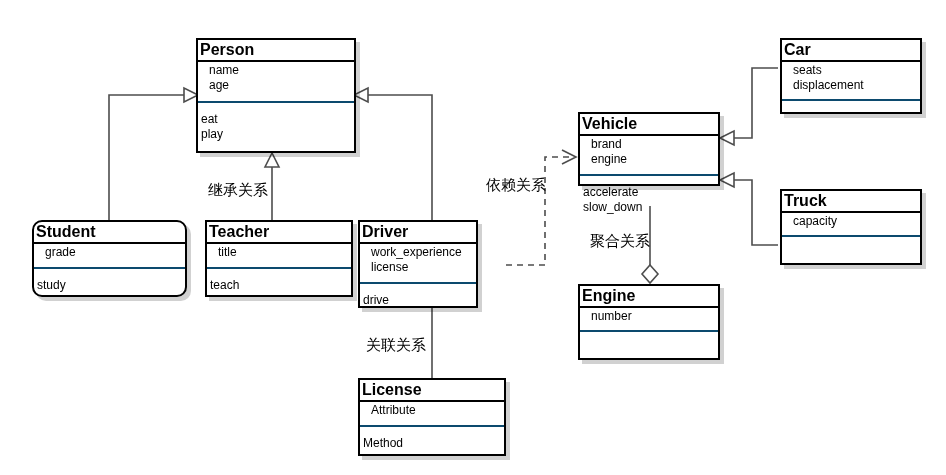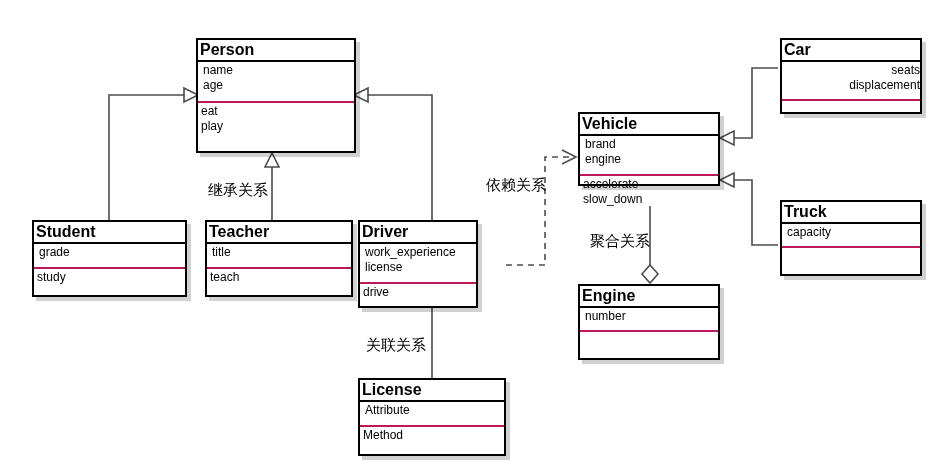--- a/index.html
+++ b/index.html
@@ -31,25 +31,25 @@
     text-align: left;
     font-weight: bold;
     font-size: 16px;
     line-height: 14px;
     padding: 3px 2px 3px 2px;
     border-bottom: 2px solid #000000;
     color: #000000;
     white-space: nowrap;
   }
   .uml-attrs {
-    border-bottom: 2px solid #be185d;
-    padding: 1px 0 2px 5px;
+    border-bottom: 2px solid #0c4a6e;
+    padding: 1px 0 2px 11px;
   }
   .uml-ops {
-    padding: 1px 0 2px 3px;
+    padding: 9px 0 2px 3px;
   }
   .uml-line {
     font-size: 12px;
     line-height: 15px;
     color: #000000;
     white-space: nowrap;
   }
   
   #connectors {
     position: absolute;
@@ -122,21 +122,21 @@
     <div class="uml-attrs" style="height:36px;">
       <div class="uml-line">name</div>
       <div class="uml-line">age</div>
     </div>
     <div class="uml-ops">
       <div class="uml-line">eat</div>
       <div class="uml-line">play</div>
     </div>
   </div>
 
-  <div class="uml-class" style="left:32px; top:220px; width:155px; height:77px;">
+  <div class="uml-class" style="left:32px; top:220px; width:155px; height:77px;border-radius:10px;">
     <div class="uml-name">Student</div>
     <div class="uml-attrs" style="height:20px;">
       <div class="uml-line">grade</div>
     </div>
     <div class="uml-ops">
       <div class="uml-line">study</div>
     </div>
   </div>
 
   <div class="uml-class" style="left:205px; top:220px; width:148px; height:77px;">
@@ -177,28 +177,28 @@
       <div class="uml-line">engine</div>
     </div>
     <div class="uml-ops">
       <div class="uml-line">accelerate</div>
       <div class="uml-line">slow_down</div>
     </div>
   </div>
 
   <div class="uml-class" style="left:780px; top:38px; width:142px; height:76px;">
     <div class="uml-name">Car</div>
-    <div class="uml-attrs" style="height:34px;text-align:right;">
+    <div class="uml-attrs" style="height:34px;">
       <div class="uml-line">seats</div>
       <div class="uml-line">displacement</div>
     </div>
     <div class="uml-ops"></div>
   </div>
 
-  <div class="uml-class" style="left:780px; top:200px; width:142px; height:76px;">
+  <div class="uml-class" style="left:780px; top:189px; width:142px; height:76px;">
     <div class="uml-name">Truck</div>
     <div class="uml-attrs" style="height:19px;">
       <div class="uml-line">capacity</div>
     </div>
     <div class="uml-ops"></div>
   </div>
 
   <div class="uml-class" style="left:578px; top:284px; width:142px; height:76px;">
     <div class="uml-name">Engine</div>
     <div class="uml-attrs" style="height:19px;">

